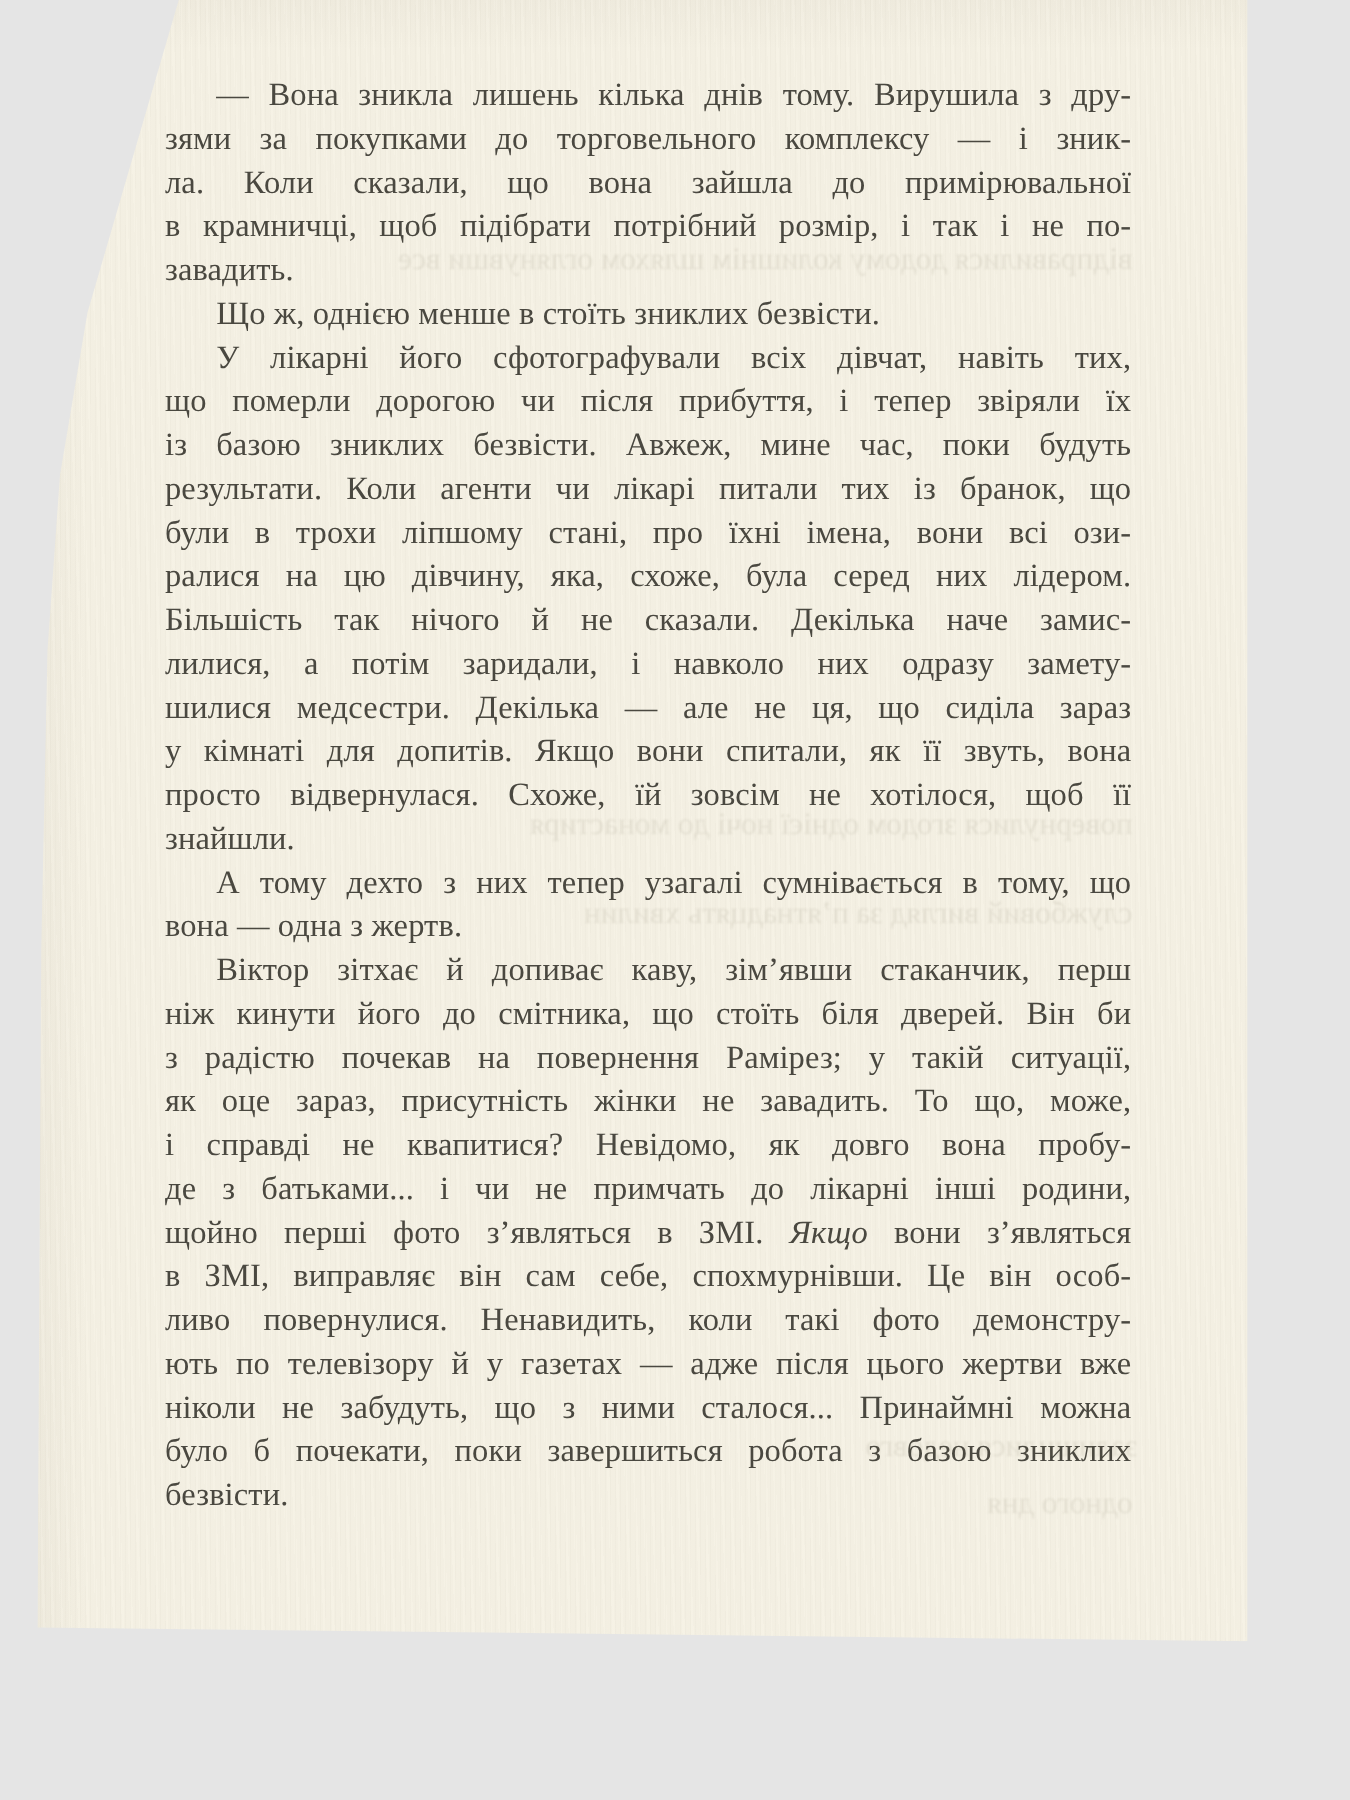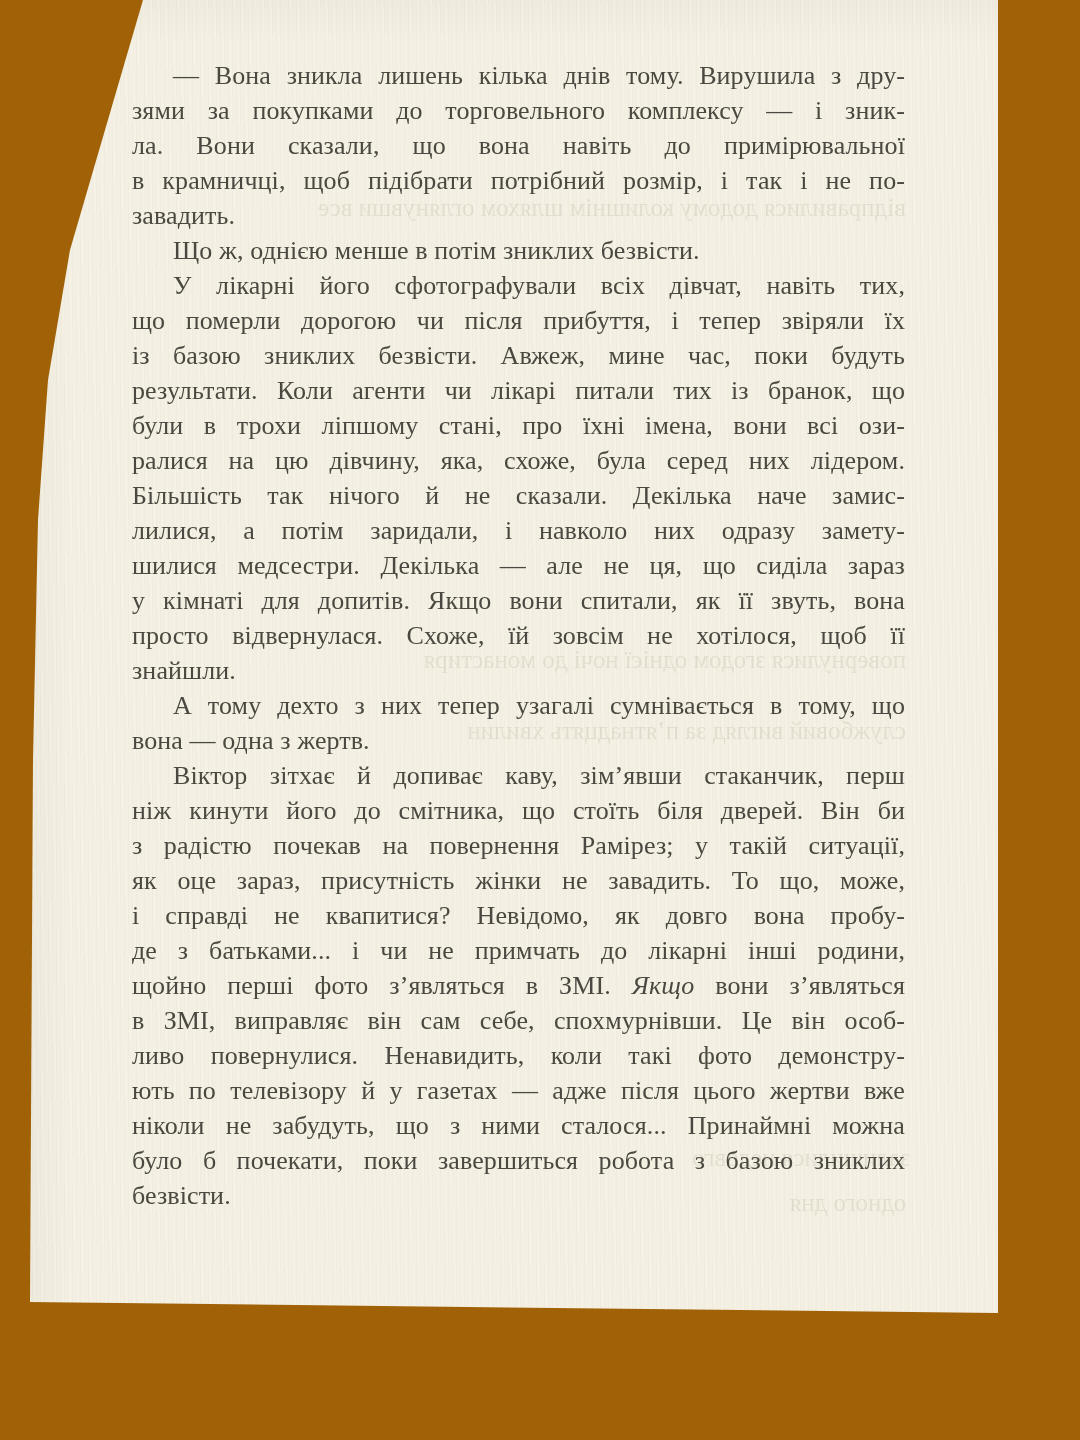--- a/index.html
+++ b/index.html
@@ -8,21 +8,21 @@
     width: 1080px;
     height: 1440px;
     background: #ffffff;
     overflow: hidden;
     font-family: "Liberation Serif", "DejaVu Serif", serif;
   }
   .stage {
     position: relative;
     width: 1080px;
     height: 1440px;
-    background: #a16207;
+    background: #e5e5e5;
   }
   
   .paper {
     position: absolute;
     left: 0; top: 0;
     width: 1000px;
     height: 1316px;
     background-color: #f5f1e4;
     background-image:
       repeating-linear-gradient(90deg, rgba(120,110,85,0.028) 0px, rgba(120,110,85,0.028) 1px, rgba(255,255,255,0) 1px, rgba(255,255,255,0) 4px),
@@ -83,26 +83,26 @@
 </style>
 </head>
 <body>
 
 <div class="stage">
   <div class="paper">
     <div class="text-block">
         <div class="para">
           <div class="line first">— Вона зникла лишень кілька днів тому. Вирушила з дру-</div>
           <div class="line">зями за покупками до торговельного комплексу — і зник-</div>
-          <div class="line">ла. Вони сказали, що вона навіть до примірювальної</div>
+          <div class="line">ла. Коли сказали, що вона зайшла до примірювальної</div>
           <div class="line">в крамничці, щоб підібрати потрібний розмір, і так і не по-</div>
           <div class="line last">завадить.</div>
         </div>
         <div class="para">
-          <div class="line first last">Що ж, однією менше в потім зниклих безвісти.</div>
+          <div class="line first last">Що ж, однією менше в стоїть зниклих безвісти.</div>
         </div>
         <div class="para">
           <div class="line first">У лікарні його сфотографували всіх дівчат, навіть тих,</div>
           <div class="line">що померли дорогою чи після прибуття, і тепер звіряли їх</div>
           <div class="line">із базою зниклих безвісти. Авжеж, мине час, поки будуть</div>
           <div class="line">результати. Коли агенти чи лікарі питали тих із бранок, що</div>
           <div class="line">були в трохи ліпшому стані, про їхні імена, вони всі ози-</div>
           <div class="line">ралися на цю дівчину, яка, схоже, була серед них лідером.</div>
           <div class="line">Більшість так нічого й не сказали. Декілька наче замис-</div>
           <div class="line">лилися, а потім заридали, і навколо них одразу замету-</div>

